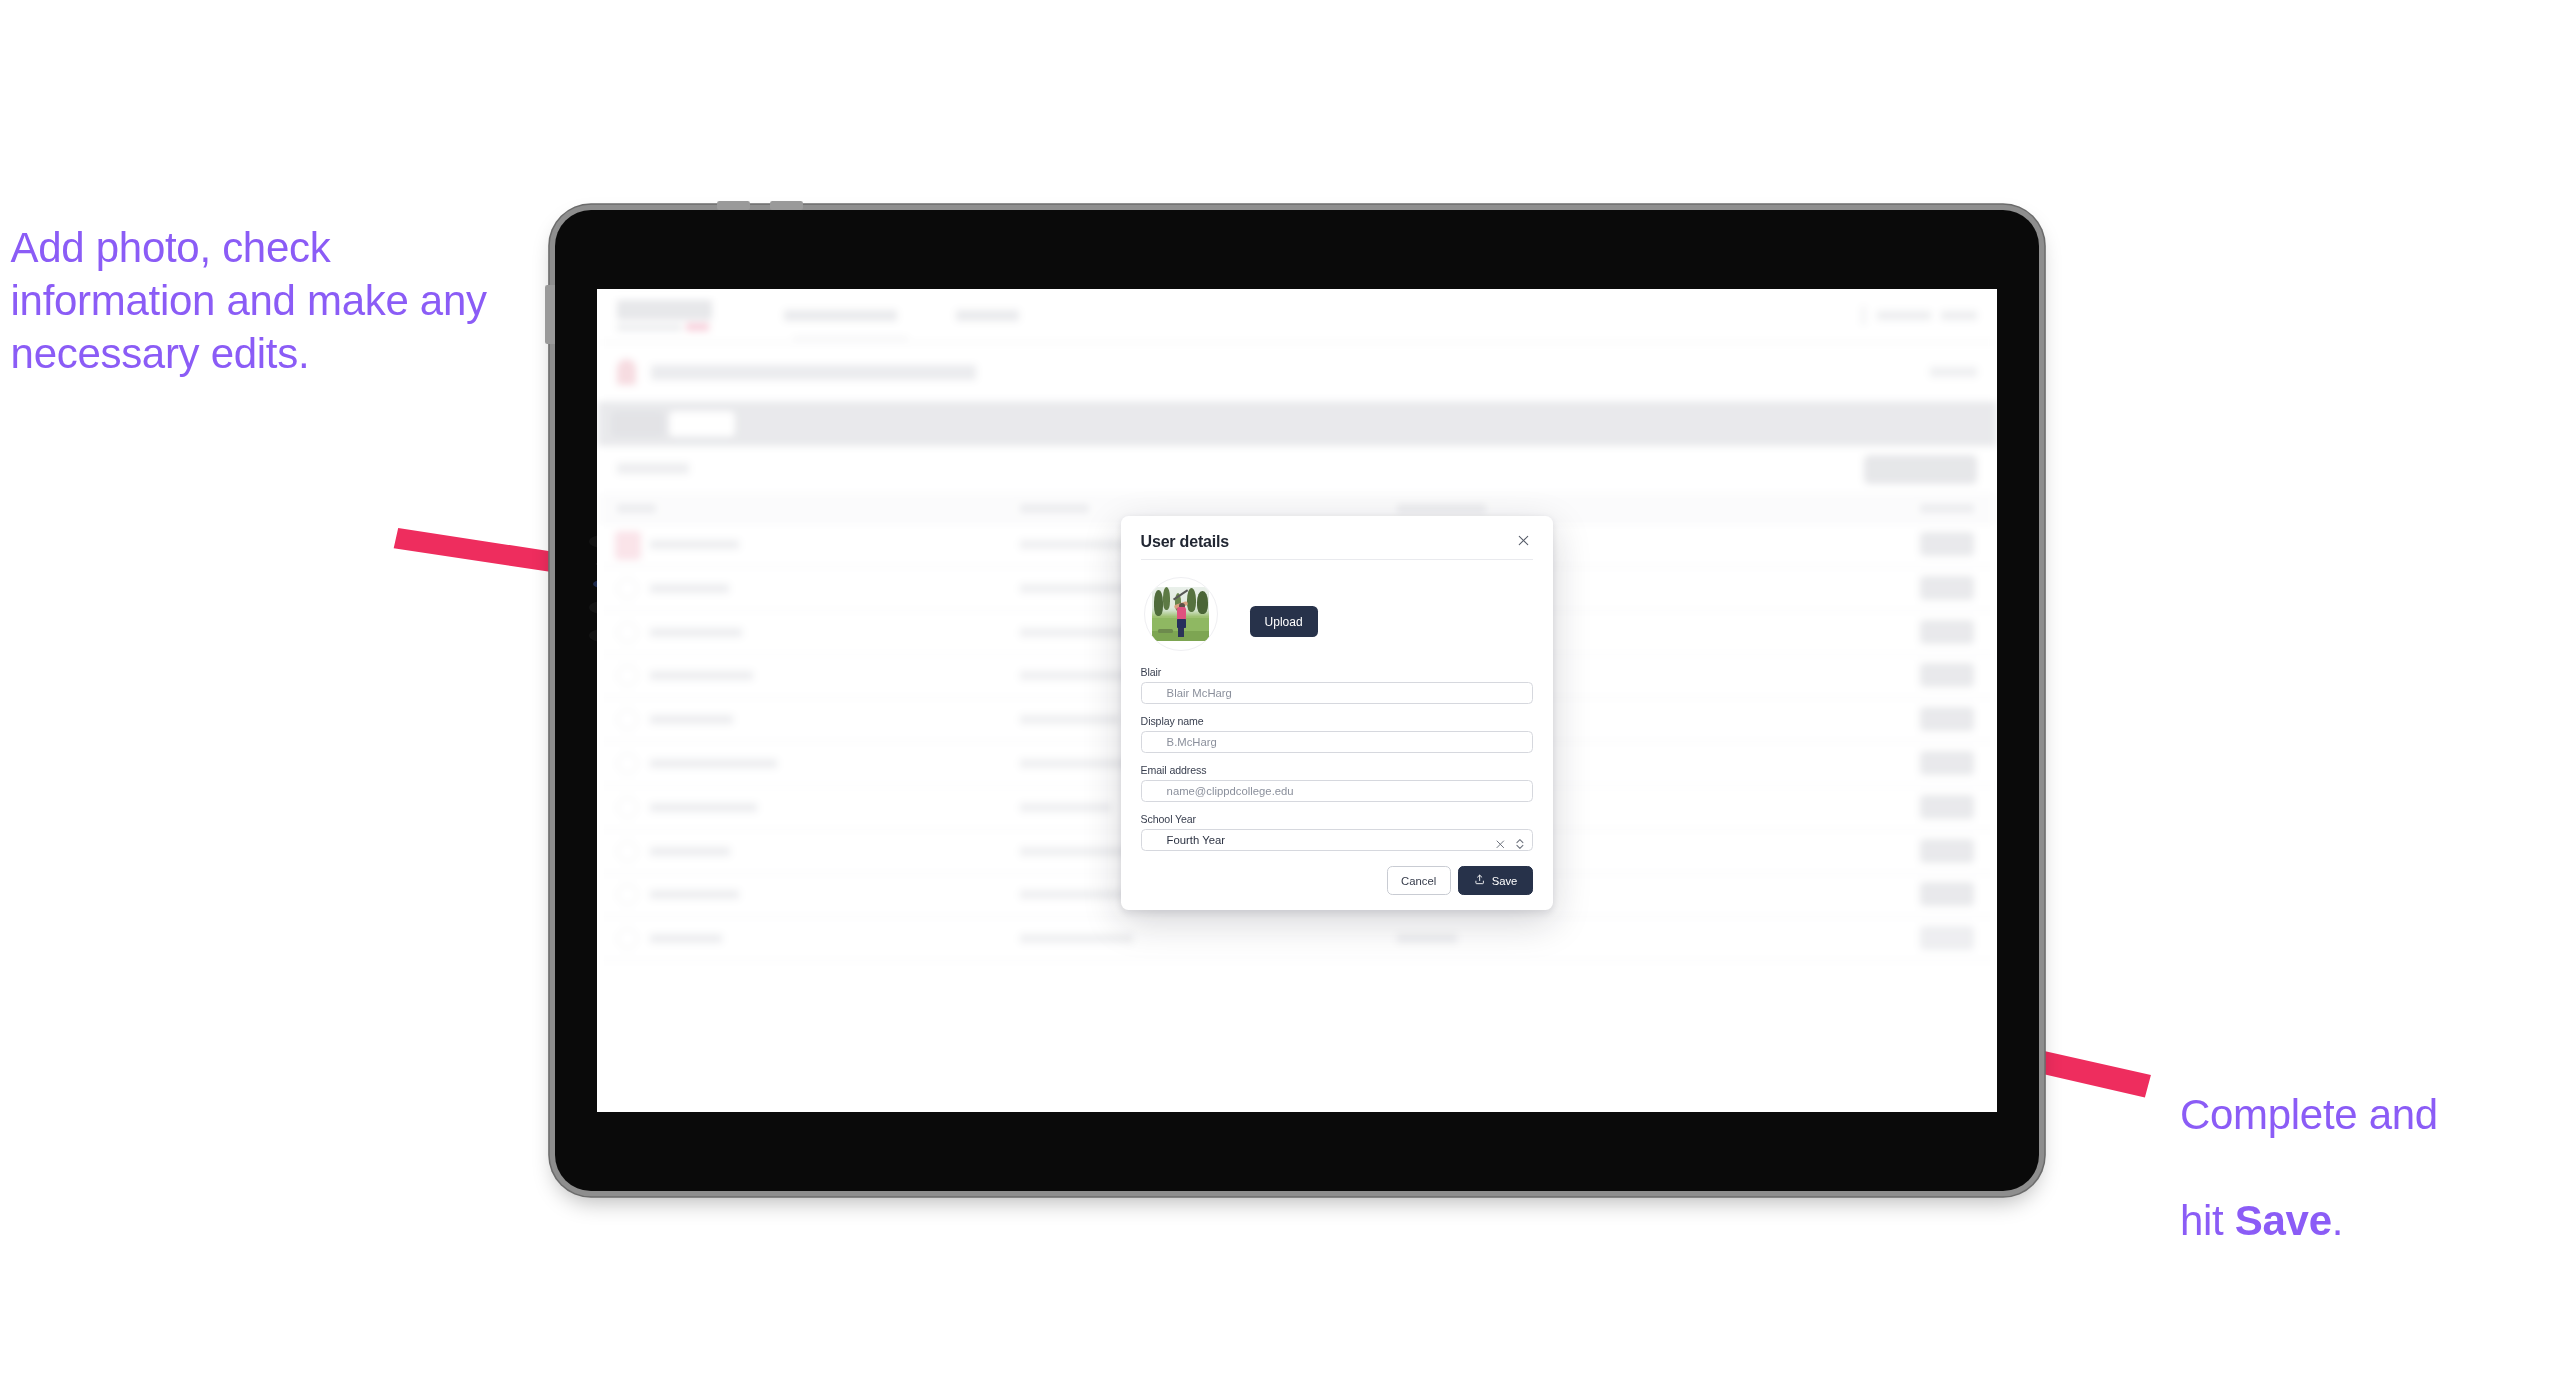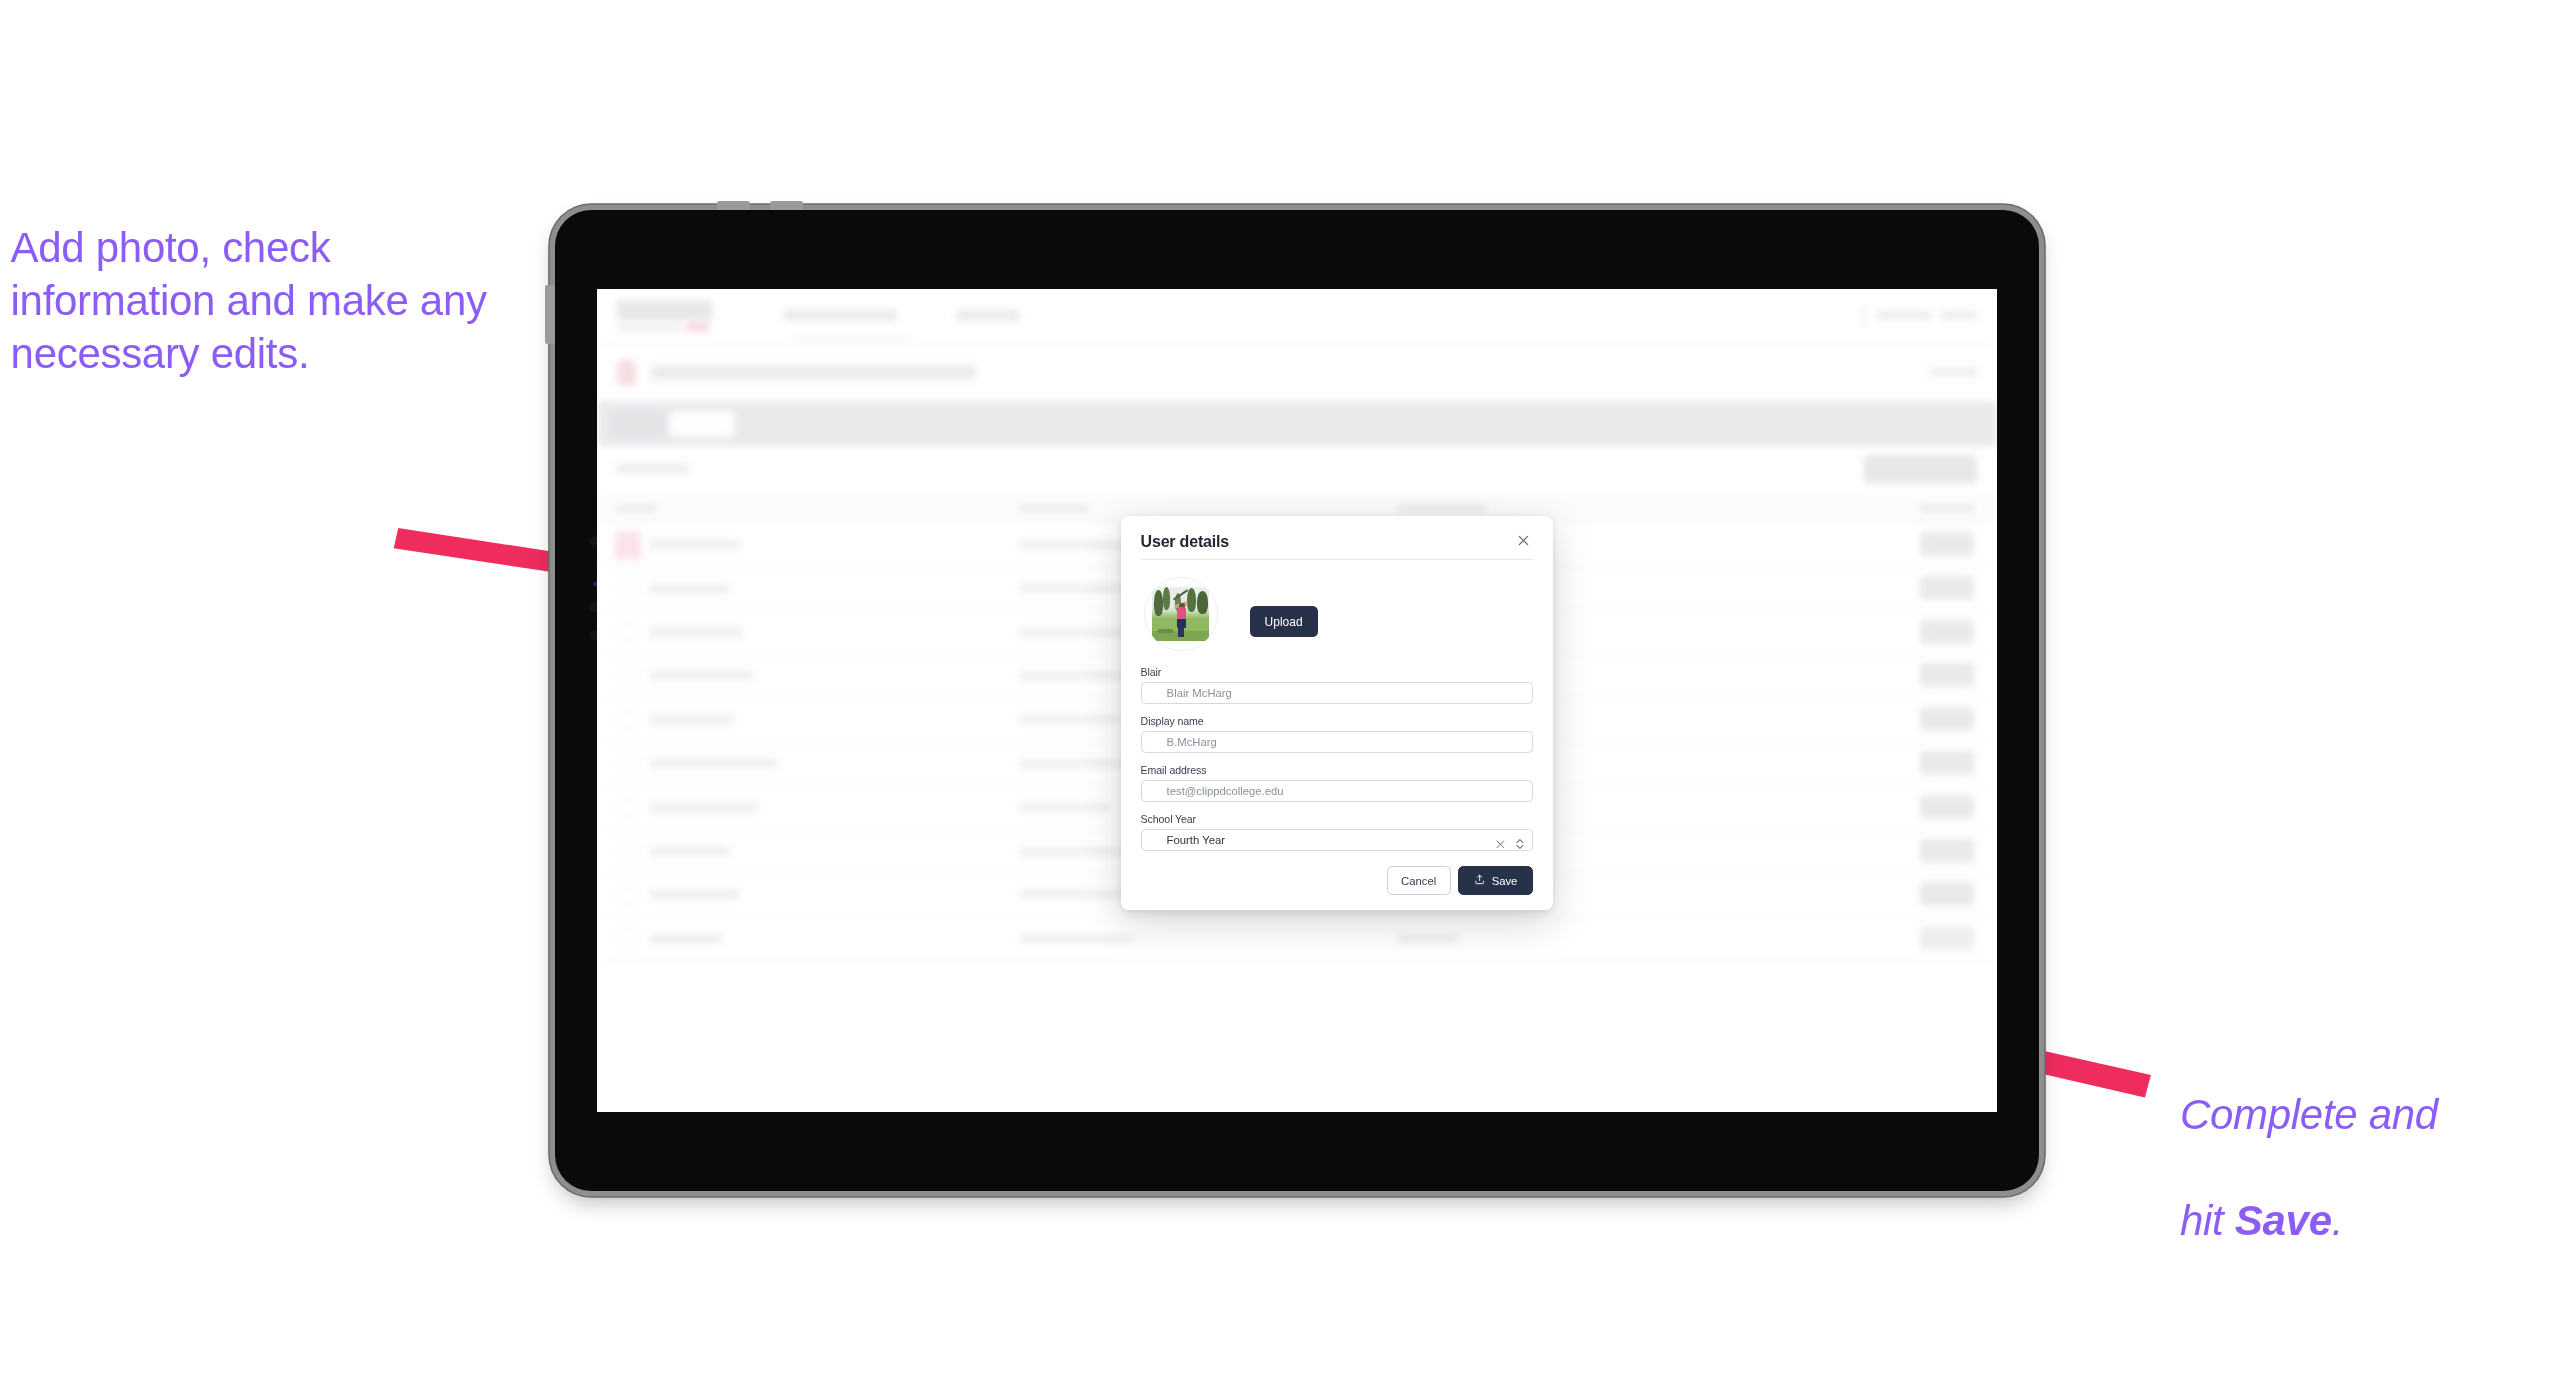--- a/index.html
+++ b/index.html
@@ -15,21 +15,21 @@
   .caption {
     position: absolute;
     color: #8b5cf6;
     font-family: "Liberation Sans", sans-serif;
     font-weight: 400;
     line-height: 1.26;
     letter-spacing: -0.3px;
     white-space: pre-line;
   }
   #caption-left  { left: 10.6px;  top: 222px;  width: 498px; font-size: 42px; }
-  #caption-right { left: 2180px; top: 1036px; width: 393px; font-size: 42px; font-style: italic; }
+  #caption-right { left: 2180px; top: 1036px; width: 393px; font-size: 42px; }
   #caption-right .bold { font-weight: 700; }
 
   
   .arrow-svg { position: absolute; overflow: visible; pointer-events: none; }
 
   
   #tablet {
     position: absolute;
     left: 555px; top: 210px;
     width: 1484px; height: 981px;
@@ -376,21 +376,21 @@
           <div class="field-input">Blair McHarg</div>
         </div>
 
         <div class="field">
           <div class="field-label">Display name</div>
           <div class="field-input">B.McHarg</div>
         </div>
 
         <div class="field">
           <div class="field-label">Email address</div>
-          <div class="field-input">test@clippdcollege.edu</div>
+          <div class="field-input">name@clippdcollege.edu</div>
         </div>
 
         <div class="field">
           <div class="field-label">School Year</div>
           <div class="select-wrap">
             <div class="field-input filled">Fourth Year</div>
             <div class="select-ctrls">
               <span>
                 <svg width="10.6" height="10.6" viewBox="0 0 16 16" fill="none" stroke="currentColor" stroke-width="1.5" stroke-linecap="round">
                   <line x1="3" y1="3" x2="13" y2="13"></line>

